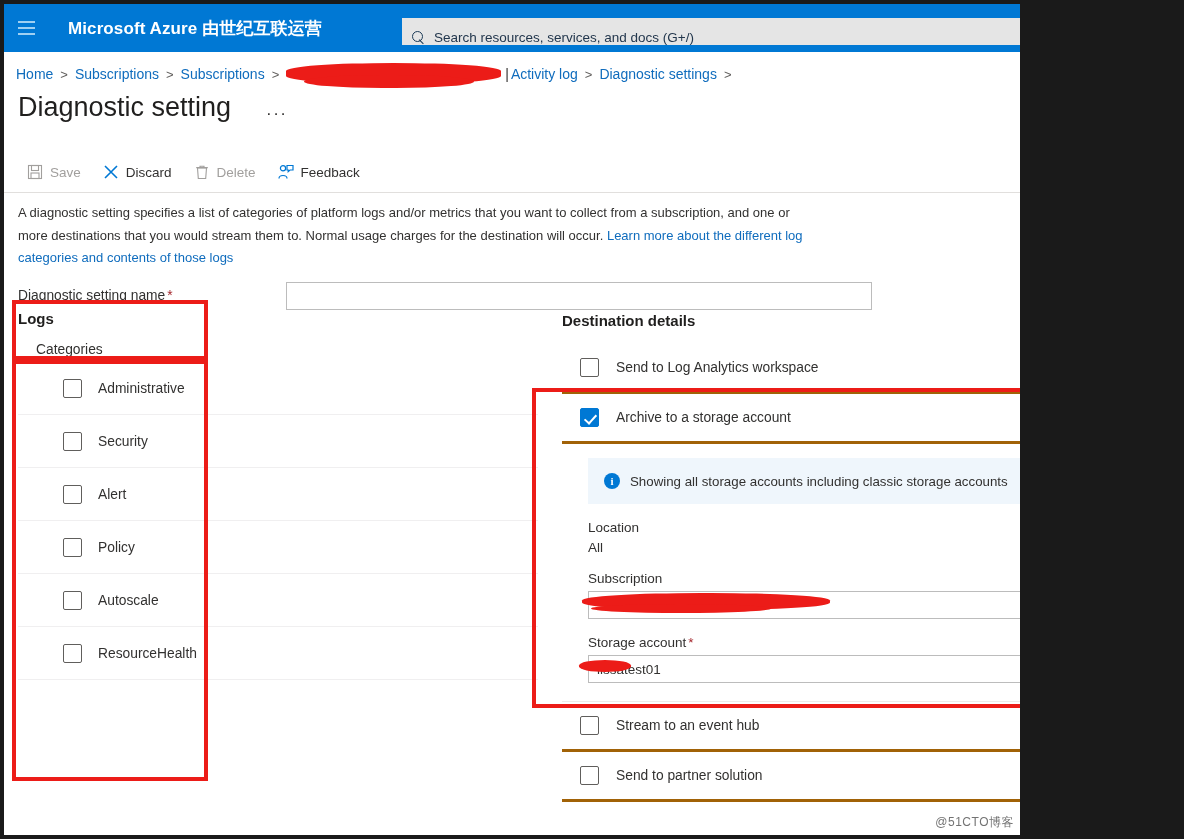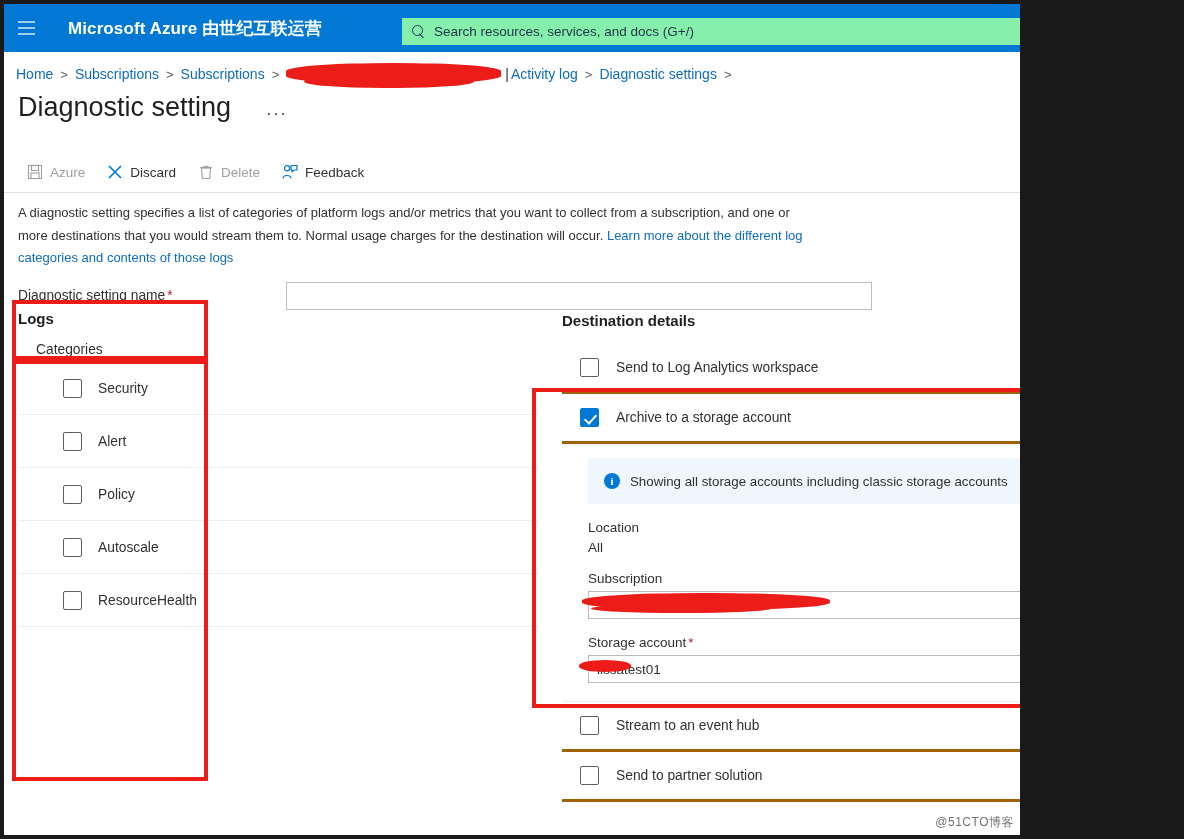--- a/index.html
+++ b/index.html
@@ -39,22 +39,22 @@
     color: #ffffff;
     font-size: 17px;
     font-weight: bold;
     margin-left: 20px;
     white-space: nowrap;
     letter-spacing: .1px;
   }
   .searchbox {
     position: absolute; left: 398px; top: 14px;
     width: 778px; height: 27px;
-    background: #86efac;
-    display: flex; align-items: center;
+    background: #e5e5e5;
+    display: flex; align-items: flex-end;
     padding-left: 10px;
     cursor: text;
   }
   .searchbox .mag {
     width: 14px; height: 14px;
     position: relative; margin-right: 8px;
     flex: 0 0 auto;
   }
   .searchbox .mag::before {
     content: ""; position: absolute;
@@ -360,21 +360,21 @@
   <div class="ellipsis-btn">···</div>
 
   <div class="cmdbar">
 
     <div class="cmd disabled">
       <svg class="ico" viewBox="0 0 16 16">
         <rect x="1.5" y="1.5" width="13" height="13" fill="none" stroke="#a19f9d" stroke-width="1.1"></rect>
         <rect x="4.5" y="1.5" width="7" height="5" fill="none" stroke="#a19f9d" stroke-width="1.1"></rect>
         <rect x="4" y="9" width="8" height="5.5" fill="none" stroke="#a19f9d" stroke-width="1.1"></rect>
       </svg>
-      <span>Azure</span>
+      <span>Save</span>
     </div>
 
     <div class="cmd">
       <svg class="ico" viewBox="0 0 16 16">
         <path d="M2 2 L14 14 M14 2 L2 14" stroke="#0078d4" stroke-width="1.6" fill="none"></path>
       </svg>
       <span>Discard</span>
     </div>
 
     <div class="cmd disabled">
@@ -406,20 +406,24 @@
     </div>
     <div class="nameinput">
       <input type="text" value="" style="">
     </div>
   </div>
 
   <div class="logs-head">Logs</div>
   <div class="cats-head">Categories</div>
 
   <div class="cats">
+    <div class="catrow">
+      <span class="cb"></span>
+      <span class="lbl">Administrative</span>
+    </div>
     <div class="catrow">
       <span class="cb"></span>
       <span class="lbl">Security</span>
     </div>
     <div class="catrow">
       <span class="cb"></span>
       <span class="lbl">Alert</span>
     </div>
     <div class="catrow">
       <span class="cb"></span>

